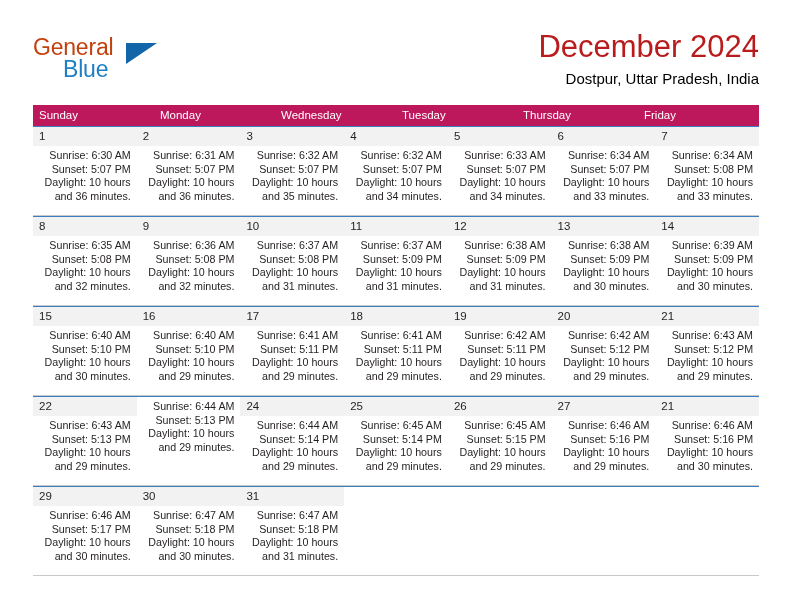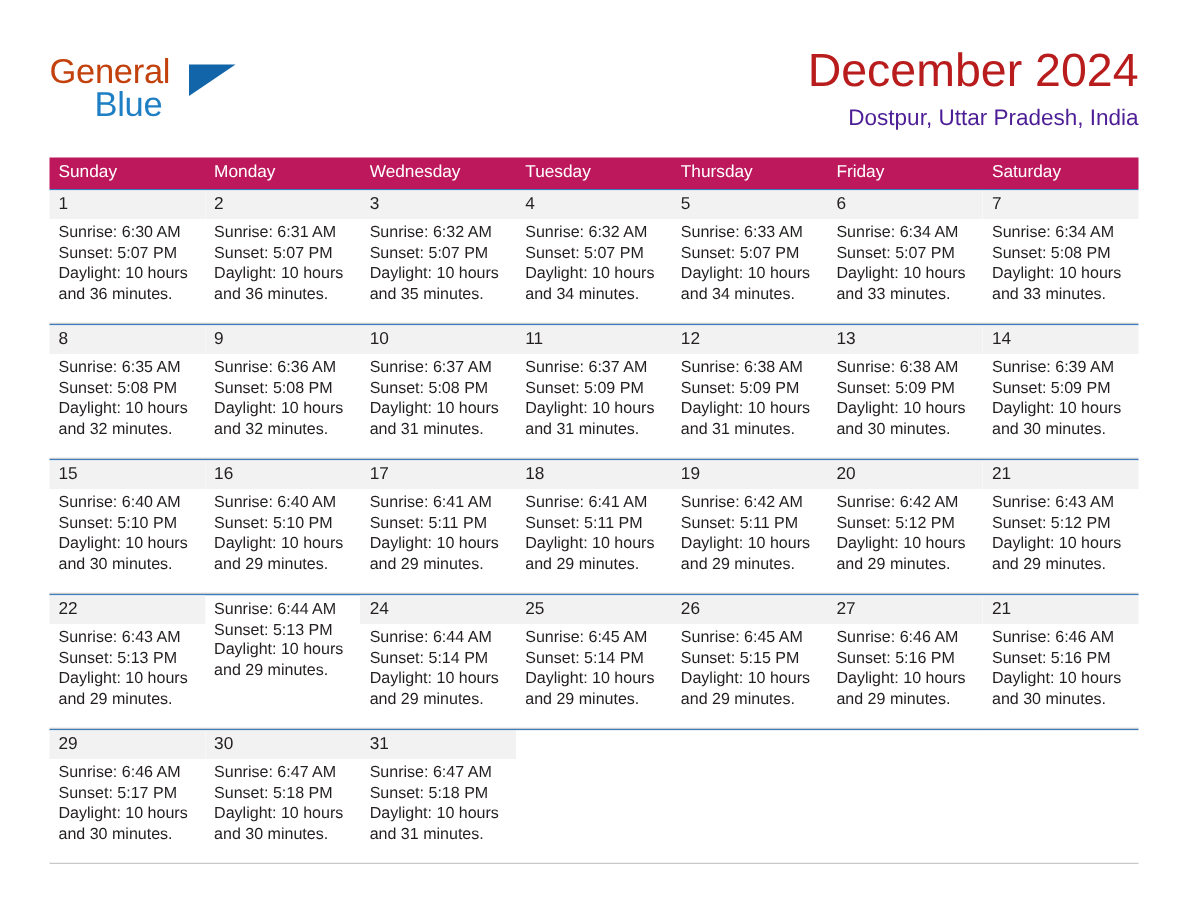--- a/index.html
+++ b/index.html
@@ -72,21 +72,21 @@
   }
   .month-title {
     font-size: 31px;
     font-weight: normal;
     color: #b91c1c;
     line-height: 38px;
     white-space: nowrap;
   }
   .location {
     font-size: 15px;
-    color: #4c1d95;
+    color: #000000;
     line-height: 22px;
     margin-top: 2px;
     white-space: nowrap;
   }
 
   
   .calendar {
     position: absolute;
     left: 33px;
     top: 105px;
@@ -132,20 +132,21 @@
     box-sizing: border-box;
   }
   .cell-empty .cell-daynum {
     background: #ffffff;
   }
   .cell-body {
     padding: 3px 6px 6px 6px;
     font-size: 10.7px;
     line-height: 13.6px;
     color: #231f20;
+    text-align: right;
   }
   .cell-body div {
     white-space: nowrap;
   }
 </style>
 </head>
 <body>
 
 <div class="page">
 
@@ -166,21 +167,20 @@
 
   <div class="calendar">
 
     <div class="dow-row">
       <div class="dow">Sunday</div>
       <div class="dow">Monday</div>
       <div class="dow">Wednesday</div>
       <div class="dow">Tuesday</div>
       <div class="dow">Thursday</div>
       <div class="dow">Friday</div>
-      <div class="dow">Saturday</div>
     </div>
 
     <div class="week">
       <div class="cell">
         <div class="cell-daynum">1</div>
         <div class="cell-body">
           <div>Sunrise: 6:30 AM</div>
           <div>Sunset: 5:07 PM</div>
           <div>Daylight: 10 hours</div>
           <div>and 36 minutes.</div>

